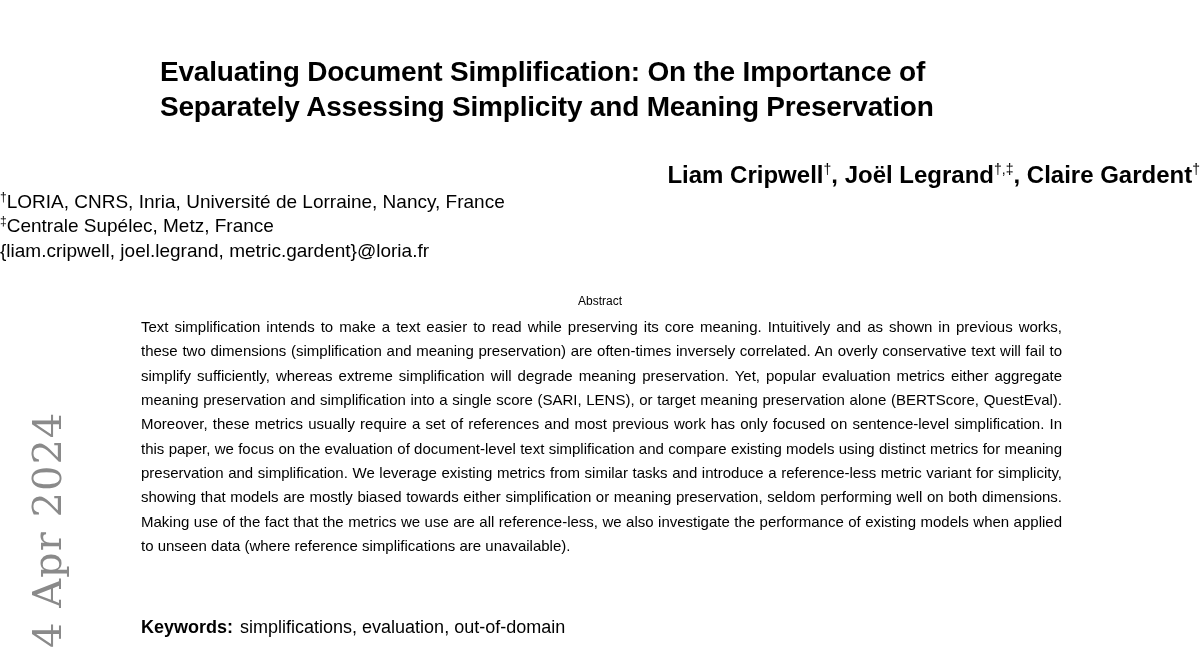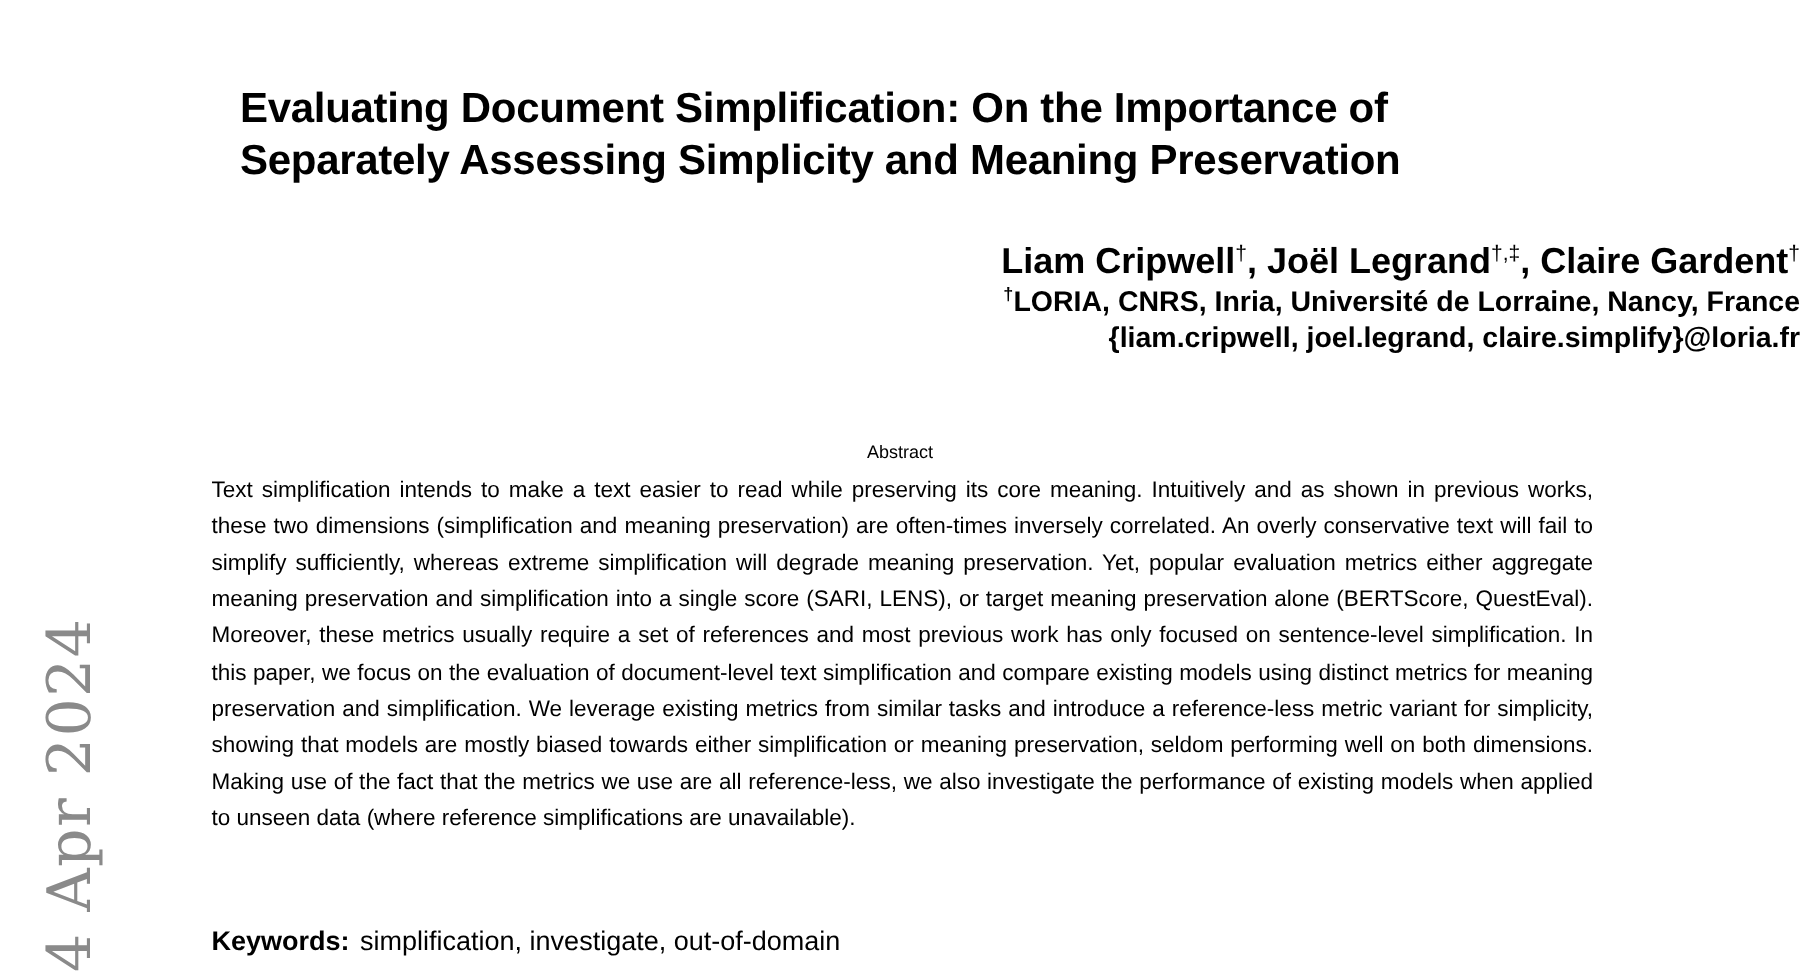--- a/index.html
+++ b/index.html
@@ -42,24 +42,23 @@
   }
   .authors-line sup {
     font-weight: 400;
     font-size: 14px;
     line-height: 0;
   }
 
   .affiliation-block {
     position: absolute;
     top: 190px; left: 0; width: 1200px;
-    text-align: right;
+    text-align: left;
     font-size: 19px;
     line-height: 24.3px;
-    font-weight: bold;
   }
   .affiliation-block sup {
     font-size: 12px;
     line-height: 0;
   }
 
   .abstract-heading {
     position: absolute;
     top: 294px; left: 0; width: 1200px;
     margin: 0;
@@ -91,22 +90,23 @@
 <div class="arxiv-watermark">] 4 Apr 2024</div>
 
 <h1 class="paper-title">Evaluating Document Simplification: On the Importance of Separately Assessing Simplicity and Meaning Preservation</h1>
 
 <div class="authors-line">
   <span>Liam Cripwell</span><sup>†</sup><span>, </span><span>Joël Legrand</span><sup>†,‡</sup><span>, </span><span>Claire Gardent</span><sup>†</sup>
 </div>
 
 <div class="affiliation-block">
   <div><sup>†</sup><span>LORIA, CNRS, Inria, Université de Lorraine, Nancy, France</span></div>
-  <div>{liam.cripwell, joel.legrand, claire.simplify}@loria.fr</div>
+  <div><sup>‡</sup><span>Centrale Supélec, Metz, France</span></div>
+  <div>{liam.cripwell, joel.legrand, metric.gardent}@loria.fr</div>
 </div>
 
 <h2 class="abstract-heading">Abstract</h2>
 
 <p class="abstract-text">Text simplification intends to make a text easier to read while preserving its core meaning. Intuitively and as shown in previous works, these two dimensions (simplification and meaning preservation) are often-times inversely correlated. An overly conservative text will fail to simplify sufficiently, whereas extreme simplification will degrade meaning preservation. Yet, popular evaluation metrics either aggregate meaning preservation and simplification into a single score (SARI, LENS), or target meaning preservation alone (BERTScore, QuestEval). Moreover, these metrics usually require a set of references and most previous work has only focused on sentence-level simplification. In this paper, we focus on the evaluation of document-level text simplification and compare existing models using distinct metrics for meaning preservation and simplification. We leverage existing metrics from similar tasks and introduce a reference-less metric variant for simplicity, showing that models are mostly biased towards either simplification or meaning preservation, seldom performing well on both dimensions. Making use of the fact that the metrics we use are all reference-less, we also investigate the performance of existing models when applied to unseen data (where reference simplifications are unavailable).</p>
 
 <div class="keywords-line">
-  <span class="keywords-label">Keywords:</span><span class="keywords-value">simplification, investigate, out-of-domain</span>
+  <span class="keywords-label">Keywords:</span><span class="keywords-value">simplifications, evaluation, out-of-domain</span>
 </div>
 
 </body></html>

